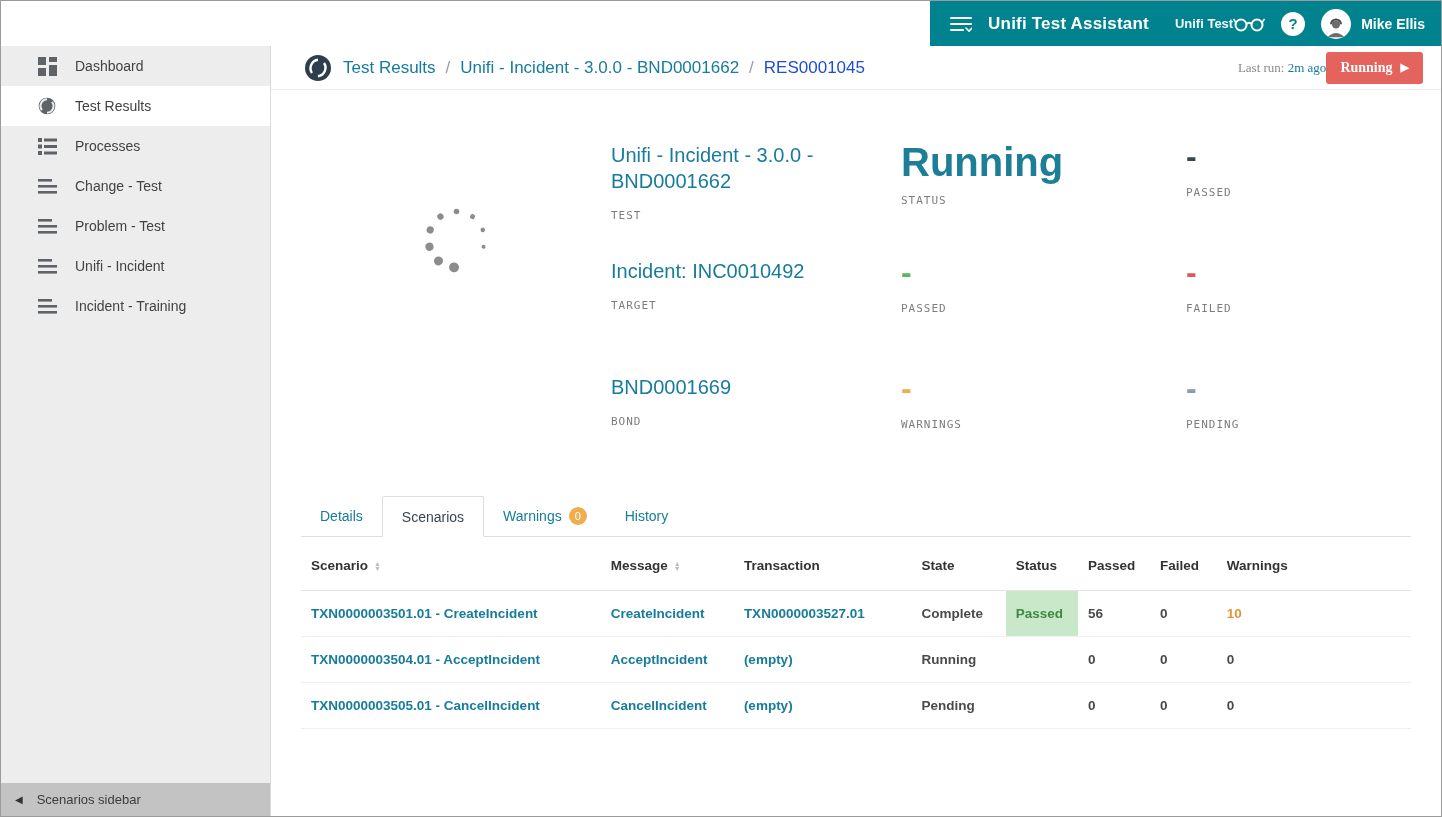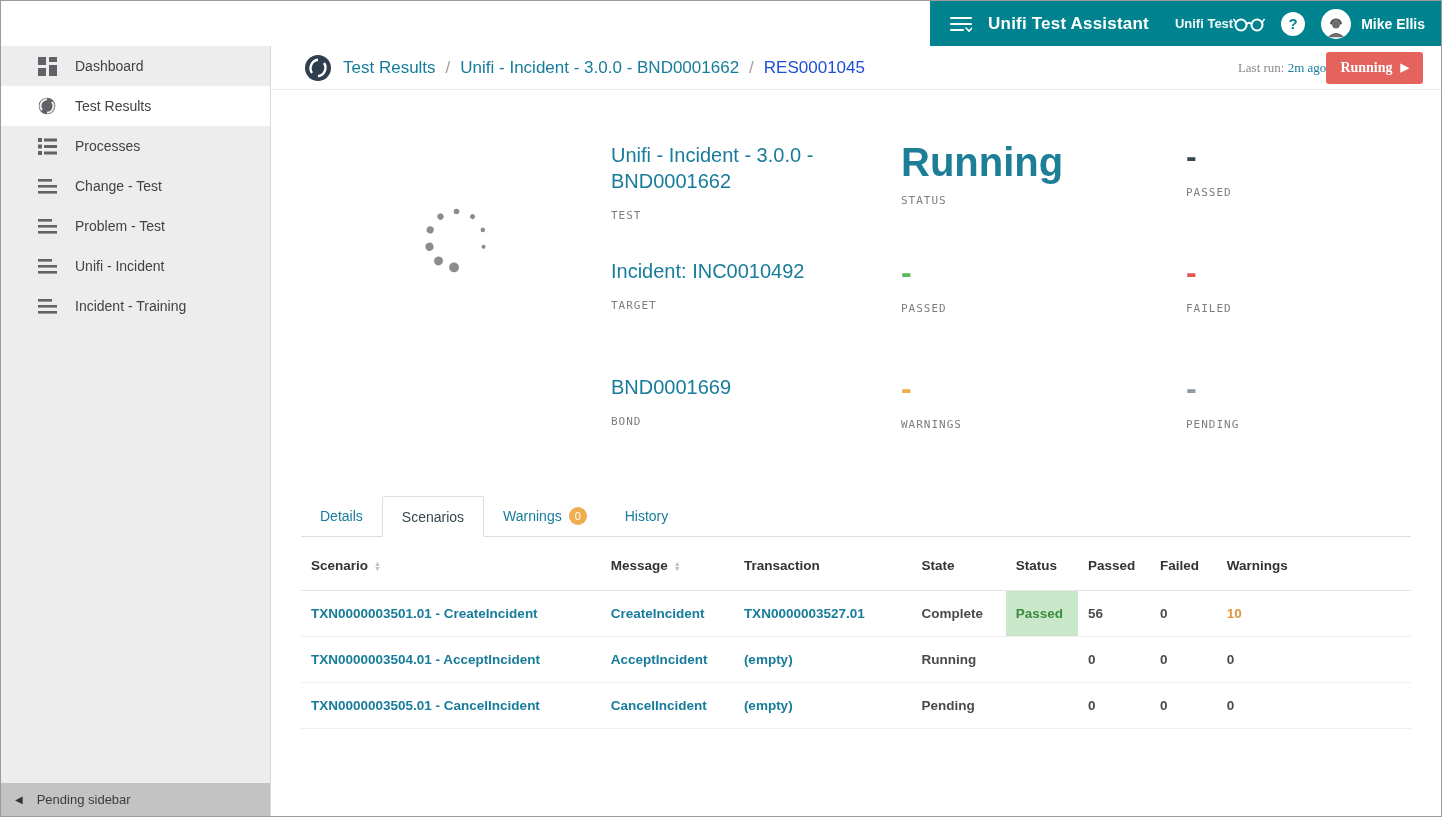--- a/index.html
+++ b/index.html
@@ -216,21 +216,21 @@
               <rect x="0" y="0" width="14" height="2.6"></rect>
                 <rect x="0" y="6" width="19" height="2.6"></rect>
                 <rect x="0" y="12" width="19" height="2.6"></rect>
             </svg>
           </span>
           <span>Incident - Training</span>
         </div>
       </nav>
       <div class="collapse-bar">
         <span class="arr">◀</span>
-        <span>Pending sidebar</span>
+        <span>Scenarios sidebar</span>
       </div>
     </aside>
 
     <main class="main">
 
       <div class="crumb-bar">
         <span class="crumb-logo">
           <svg width="26" height="26" viewBox="0 0 26 26">
             <circle cx="13" cy="13" r="13" fill="#2f3e4e"></circle>
             <path d="M7 18 A8.5 8.5 0 0 1 13 4.8" stroke="#ffffff" stroke-width="2.4" fill="none"></path>

